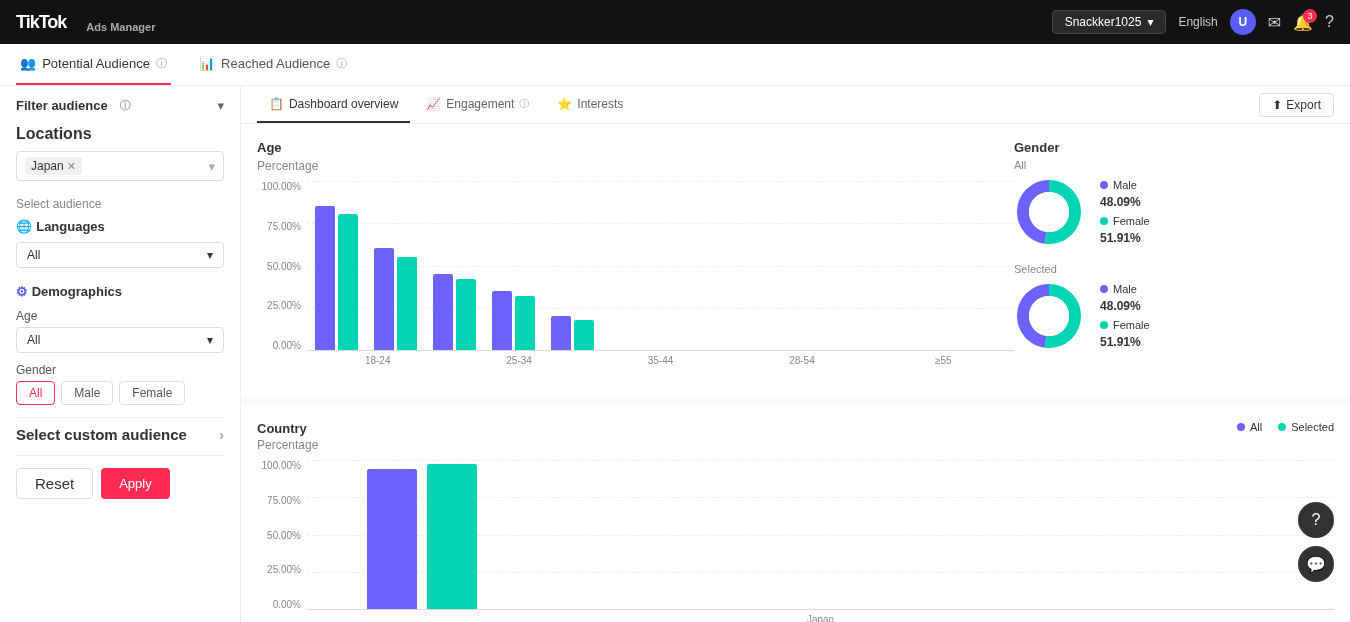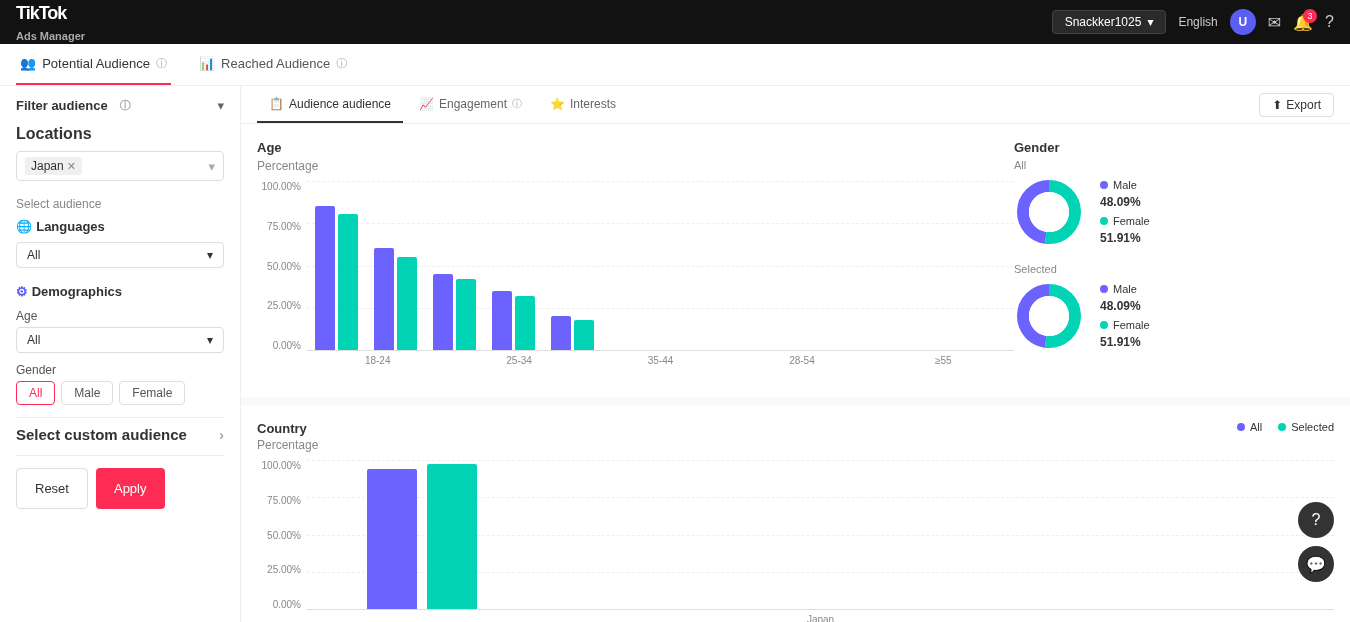--- a/index.html
+++ b/index.html
@@ -10,22 +10,22 @@
       background: #121212;
       color: #fff;
       height: 44px;
       display: flex;
       align-items: center;
       padding: 0 16px;
       gap: 20px;
       position: relative;
     }
     .topnav-logo {
-      display: flex; align-items: flex-start; gap: 6px;
-      font-weight: 700; font-size: 15px; color: #fff; flex-direction: column;
+      display: flex; align-items: flex-end; gap: 20px;
+      font-weight: 700; font-size: 15px; color: #fff;
     }
     .tiktok-logo-text { font-size: 18px; font-weight: 900; letter-spacing: -1px; }
     .ads-manager-text { font-size: 11px; color: #aaa; }
     .topnav-links { display: flex; gap: 18px; margin-left: 16px; }
     .topnav-links a { color: #ccc; text-decoration: none; font-size: 13px; padding: 4px 0; }
     .topnav-links a.active { color: #fff; border-bottom: 2px solid #fe2c55; }
     .topnav-right { margin-left: auto; display: flex; align-items: center; gap: 12px; }
     .account-btn {
       background: #2a2a2a; border: 1px solid #444; color: #fff;
       padding: 4px 12px; border-radius: 4px; font-size: 12px;
@@ -114,22 +114,22 @@
       padding: 8px 0; font-size: 15px; font-weight: 600; cursor: pointer;
       border-top: 1px solid #eee; margin-top: 4px;
     }
     .chevron-right { color: #aaa; }
 
     .sidebar-footer {
       display: flex; gap: 8px; padding: 12px 0;
       border-top: 1px solid #eee; margin-top: 4px;
     }
     .reset-btn {
-      padding: 12px 18px; border: 1px solid #ddd; border-radius: 4px;
-      font-size: 13px; background: #fff; cursor: pointer; color: #333;
+      padding: 6px 18px; border: 1px solid #ddd; border-radius: 4px;
+      font-size: 15px; background: #fff; cursor: pointer; color: #333;
     }
     .apply-btn {
       padding: 6px 18px; border: none; border-radius: 4px;
       font-size: 13px; background: #fe2c55; color: #fff; cursor: pointer;
     }
 
     
     .content-area { flex: 1; overflow-y: auto; background: #f9f9f9; }
 
     
@@ -332,21 +332,21 @@
       <button class="reset-btn">Reset</button>
       <button class="apply-btn">Apply</button>
     </div>
   </div>
 
   <div class="content-area">
 
     <div class="inner-tabbar">
       <div class="inner-tab active">
         <span>📋</span>
-        <span>Audience audience</span>
+        <span>Dashboard overview</span>
       </div>
       <div class="inner-tab">
         <span>📈</span>
         <span>Engagement</span>
         <span style="color:#aaa;font-size:10px;">ⓘ</span>
       </div>
       <div class="inner-tab">
         <span>⭐</span>
         <span>Interests</span>
       </div>

